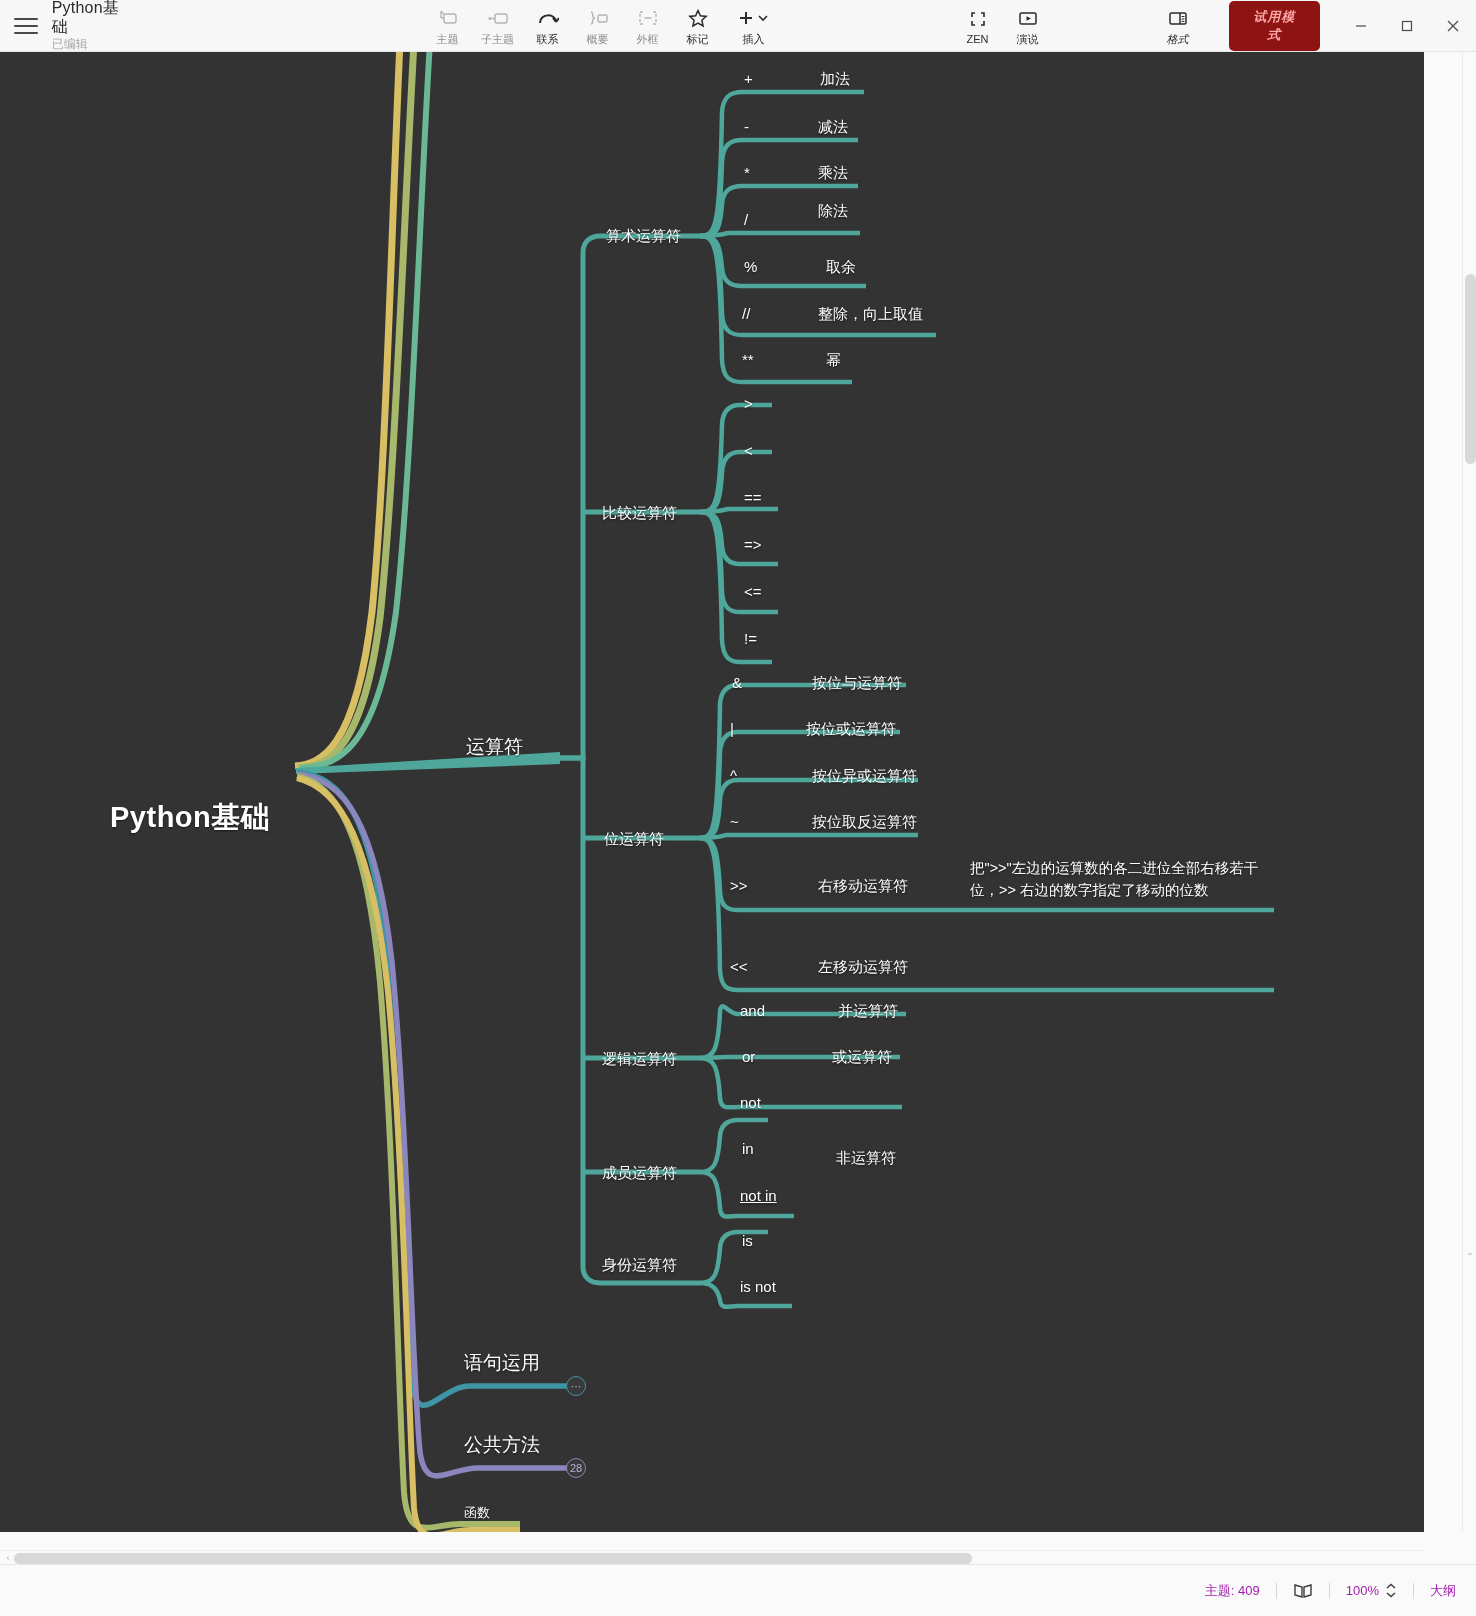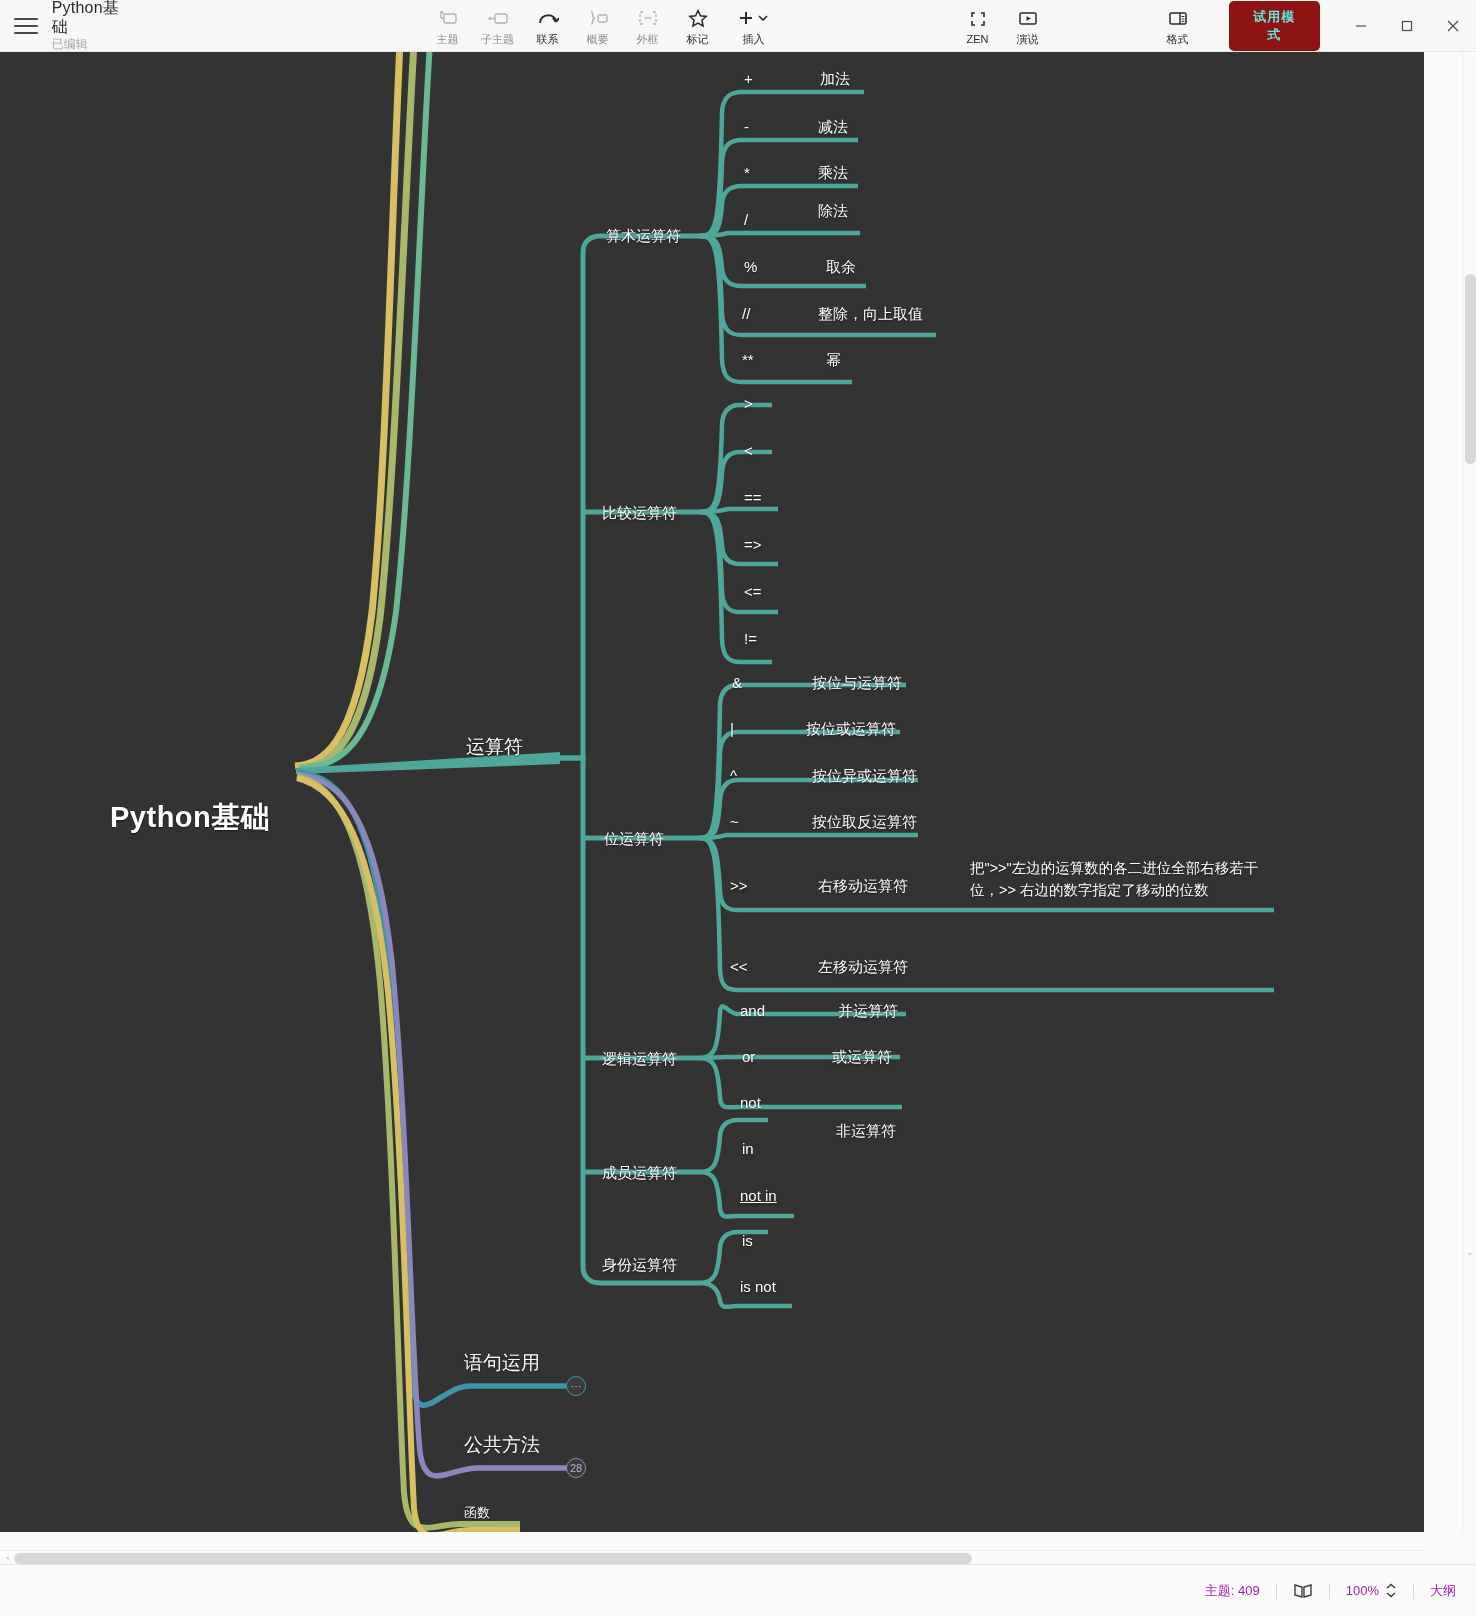--- a/index.html
+++ b/index.html
@@ -27,26 +27,26 @@
   .tool { width: 50px; display: flex; flex-direction: column; align-items: center;
     justify-content: center; gap: 4px; cursor: pointer; padding-top: 3px; }
   .tool .gl { height: 20px; display: flex; align-items: center; justify-content: center; }
   .tool .lbl { font-size: 11px; color: #8c8c8c; white-space: nowrap; }
   .tool.active .lbl { color: #2b2b2b; }
   .tool.active svg { stroke: #2b2b2b; }
   .tool svg { stroke: #b4b4b4; fill: none; stroke-width: 1.4; }
   .tool.wide { width: 62px; }
 
   .tools-right { display: flex; align-items: center; margin-left: 168px; gap: 0; }
-  .tools-far { display: flex; margin-left: 100px; }
+  .tools-far { display: flex; margin-left: 100px; font-style: italic; }
 
   .trial {
-    margin-left: 26px; background: #8e1414; color: #5eead4; font-size: 13px;
+    margin-left: 26px; background: #8e1414; color: #fca5a5; font-size: 13px;
     font-weight: bold; border: none; border-radius: 5px;
-    padding: 7px 22px; cursor: pointer; letter-spacing: 1px;
+    padding: 7px 22px; cursor: pointer; letter-spacing: 1px; font-style: italic;
   }
   .wbtns { display: flex; align-items: center; margin-left: 18px; }
   .wbtn { width: 46px; height: 40px; display: flex; align-items: center;
     justify-content: center; cursor: pointer; }
   .wbtn svg { stroke: #4a4a4a; stroke-width: 1.2; fill: none; }
 
   
   .canvas {
     position: absolute; left: 0; top: 52px; width: 1424px; height: 1480px;
     background: #333333; overflow: hidden;
@@ -347,21 +347,21 @@
   <div class="desc" style="left:970px; top:806px; width:306px;">把"&gt;&gt;"左边的运算数的各二进位全部右移若干位，&gt;&gt; 右边的数字指定了移动的位数</div>
 
   <div class="node l3" style="left:730px; top:906px;">&lt;&lt;</div>
   <div class="node l3" style="left:818px; top:906px;">左移动运算符</div>
 
   <div class="node l3" style="left:740px; top:950px;">and</div>
   <div class="node l3" style="left:838px; top:950px;">并运算符</div>
   <div class="node l3" style="left:742px; top:996px;">or</div>
   <div class="node l3" style="left:832px; top:996px;">或运算符</div>
   <div class="node l3" style="left:740px; top:1042px;">not</div>
-  <div class="node l3" style="left:836px; top:1070px;">非运算符</div>
+  <div class="node l3" style="left:836px; top:1097px;">非运算符</div>
 
   <div class="node l3" style="left:742px; top:1088px;">in</div>
   <div class="node l3" style="left:740px; top:1135px;text-decoration:underline;">not in</div>
 
   <div class="node l3" style="left:742px; top:1180px;">is</div>
   <div class="node l3" style="left:740px; top:1226px;">is not</div>
 </div>
 
 <div class="vscroll">
   <div class="vcaret" style="top:1192px;">⌄</div>

